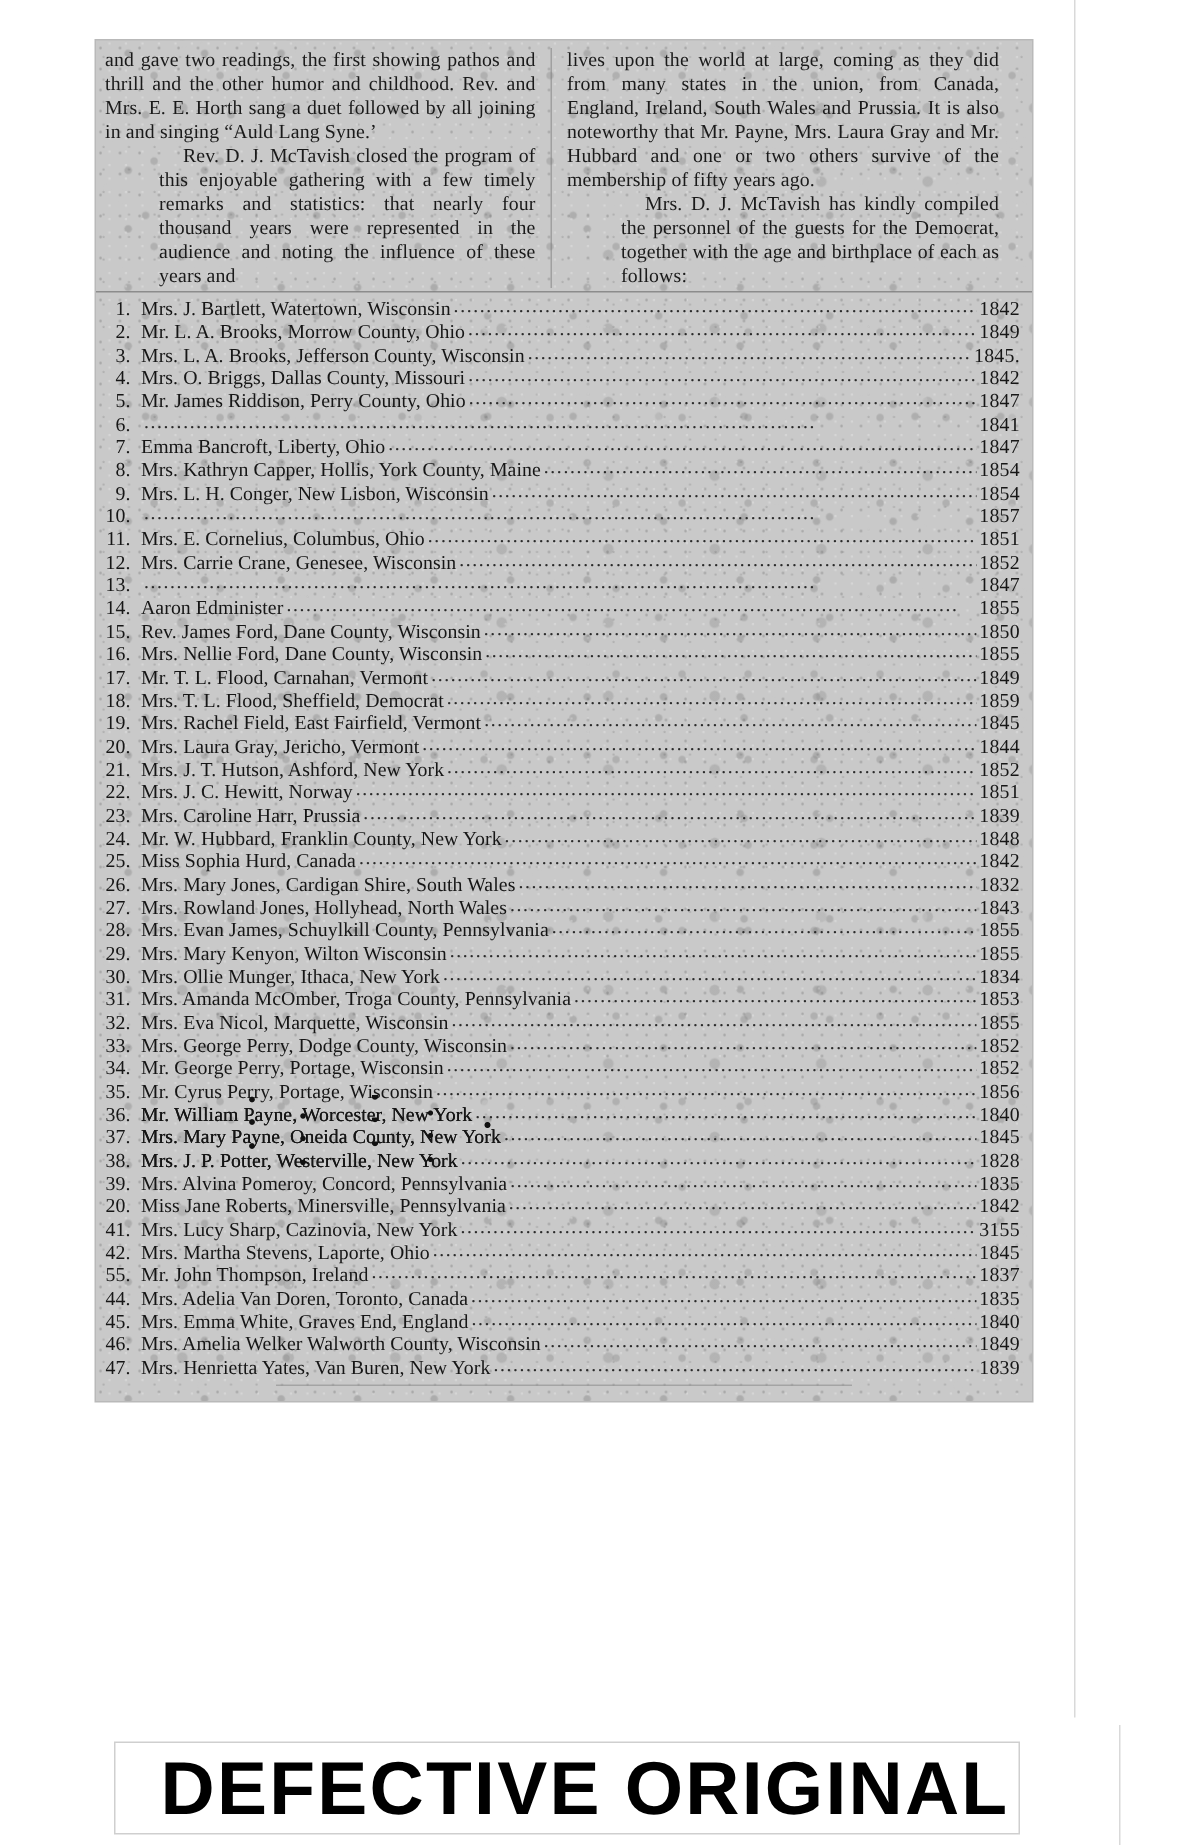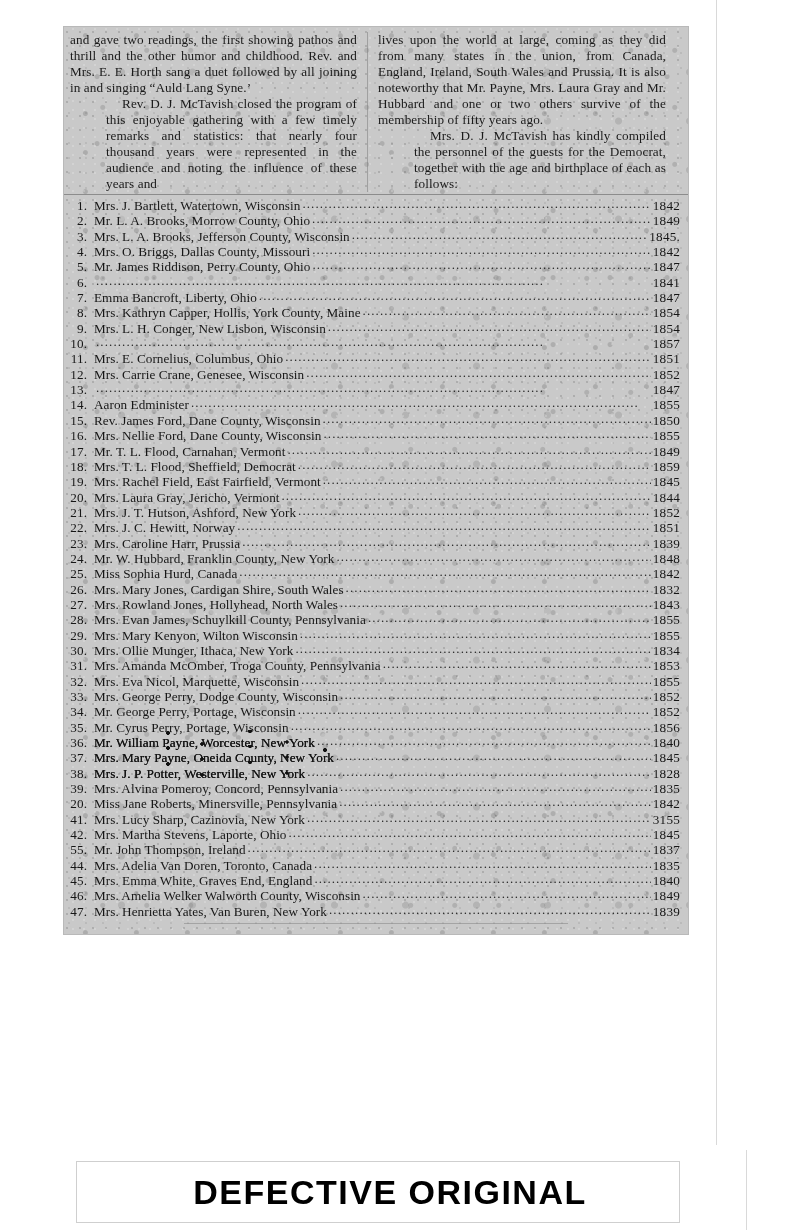--- a/index.html
+++ b/index.html
@@ -187,21 +187,21 @@
     box-sizing: border-box;
     border: 1px solid #cfcfcf;
     background: #ffffff;
     display: flex;
     align-items: center;
     justify-content: center;
   }
   #stamp-text {
     font-family: "Liberation Sans", sans-serif;
     font-weight: bold;
-    font-size: 34px;
+    font-size: 50px;
     line-height: 50px;
     letter-spacing: 1.5px;
     color: #000000;
     white-space: nowrap;
     
     background-image:
       radial-gradient(circle at 4px 7px, rgba(255,255,255,.85) 0 1px, transparent 1.6px),
       radial-gradient(circle at 13px 18px, rgba(255,255,255,.75) 0 1.1px, transparent 1.7px),
       radial-gradient(circle at 21px 3px, rgba(255,255,255,.7) 0 .9px, transparent 1.5px);
     background-size: 27px 23px, 19px 31px, 33px 17px;

